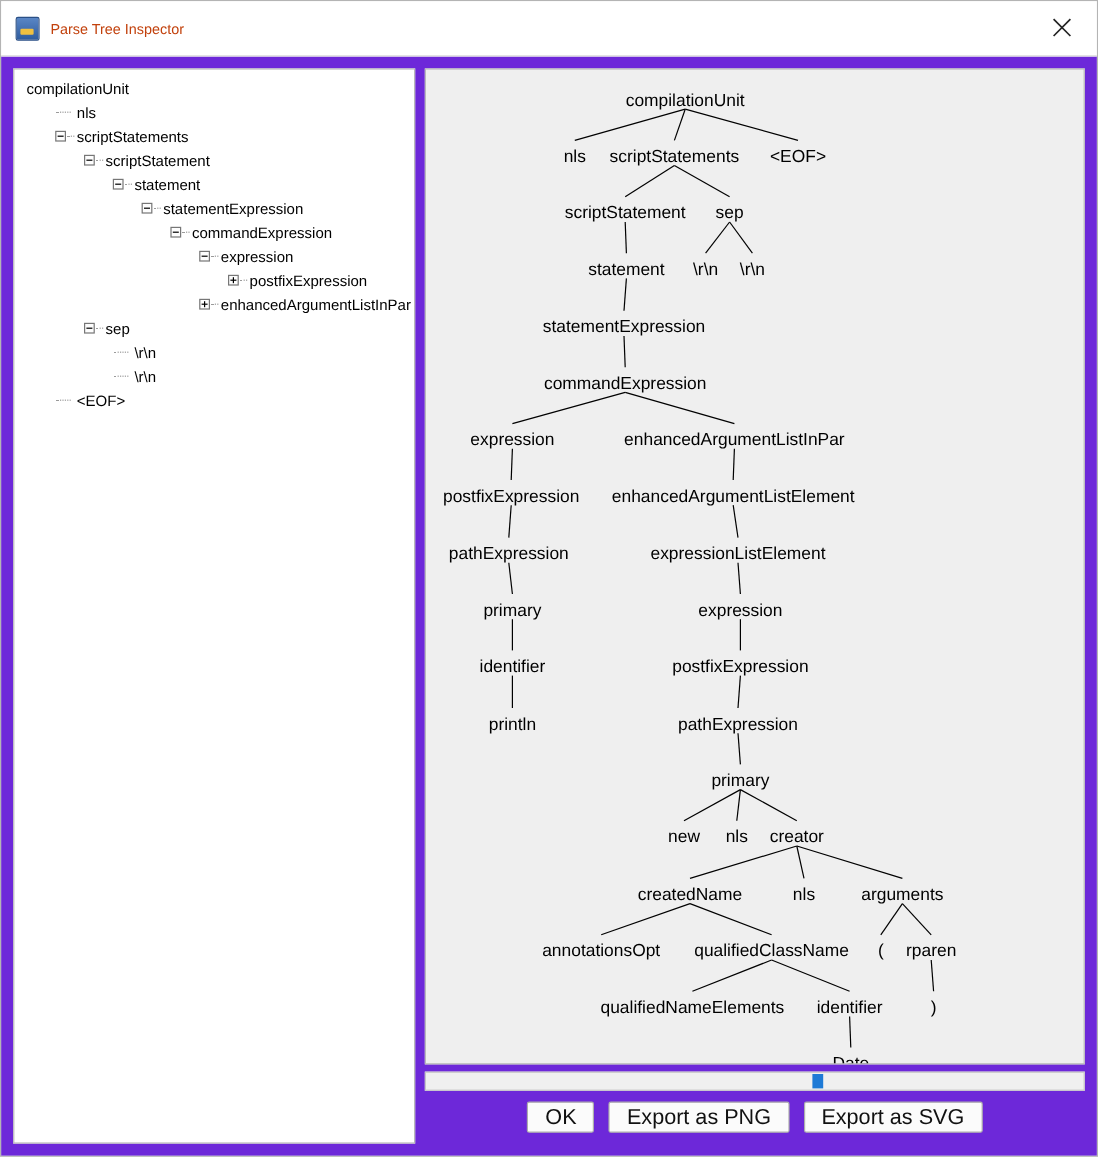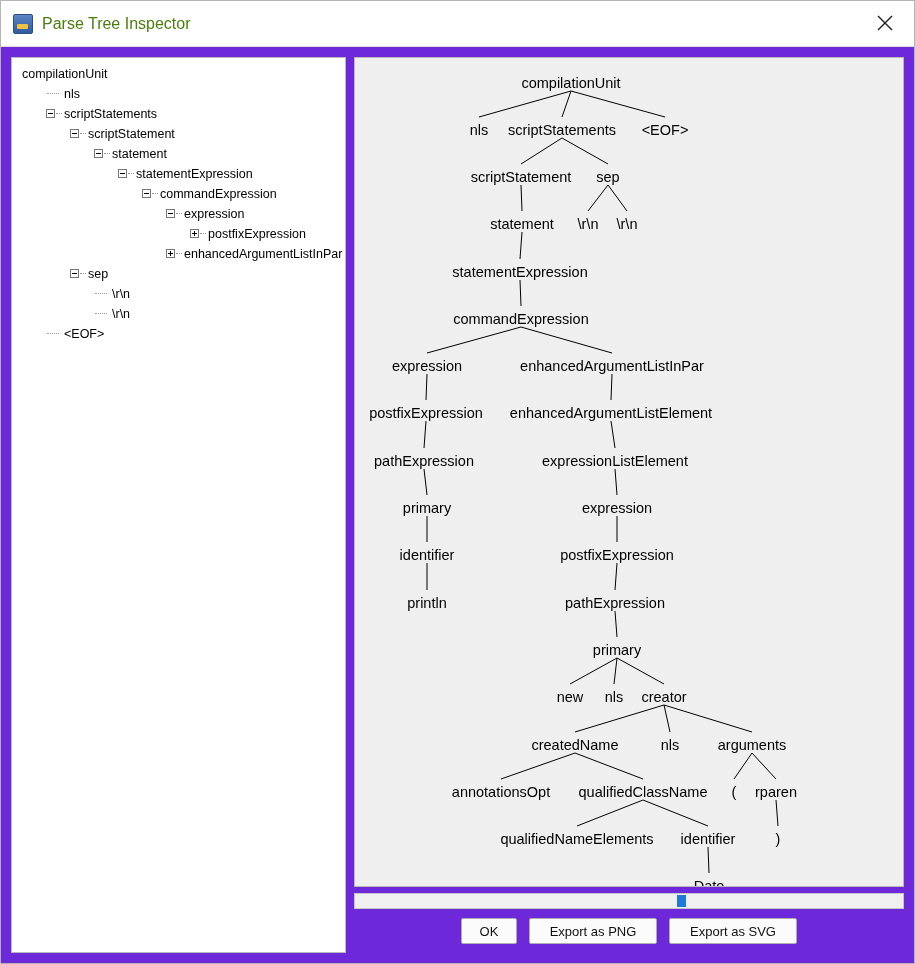--- a/index.html
+++ b/index.html
@@ -49,22 +49,22 @@
     content: "";
     position: absolute;
     left: 3px;
     top: 9px;
     width: 11px;
     height: 5px;
     background: #f0c040;
     border-radius: 1px;
   }
   .title-text {
-    font-size: 16px;
-    color: #4d7c0f;
+    font-size: 12px;
+    color: #c2410c;
   }
   .close-btn {
     position: absolute;
     right: 0;
     top: 0;
     width: 58px;
     height: 44px;
     display: flex;
     align-items: center;
     justify-content: center;
@@ -189,21 +189,21 @@
     display: flex;
     align-items: center;
     justify-content: center;
     gap: 12px;
   }
   .btn {
     background: #fbfbfb;
     border: 1px solid #adadad;
     border-radius: 2px;
     font-family: "Liberation Sans", sans-serif;
-    font-size: 13px;
+    font-size: 18px;
     color: #111;
     height: 26px;
     padding: 0 14px;
     min-width: 56px;
     cursor: default;
   }
   .btn.wide { min-width: 128px; text-align: center; }
 </style>
 </head>
 <body>

